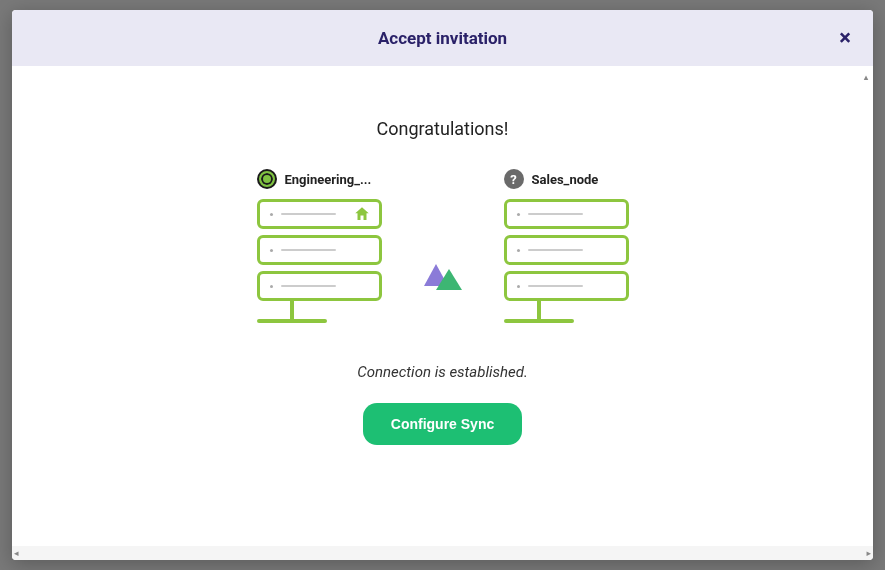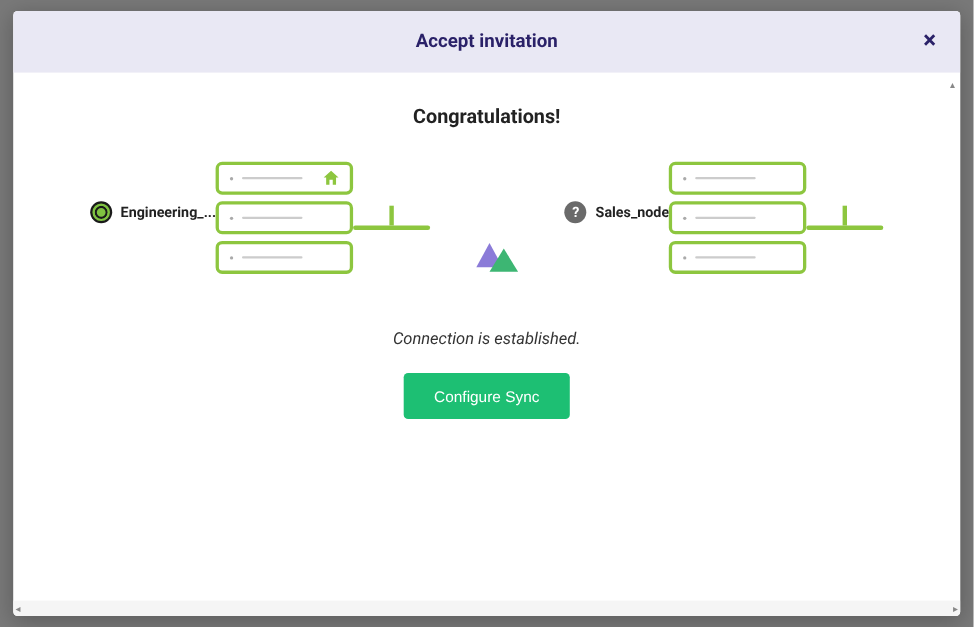--- a/index.html
+++ b/index.html
@@ -25,20 +25,21 @@
       top: 10px;
       left: 12px;
       right: 12px;
       bottom: 10px;
       background: #fff;
       border-radius: 4px;
       box-shadow: 0 4px 20px rgba(0,0,0,0.25);
       display: flex;
       flex-direction: column;
       overflow: hidden;
+      gap: 22px;
     }
     .modal-header {
       background: #e9e8f4;
       padding: 18px 20px;
       position: relative;
       text-align: center;
     }
     .modal-title {
       color: #2a2168;
       font-size: 17px;
@@ -57,35 +58,35 @@
     }
     .modal-body {
       flex: 1;
       padding: 30px 20px 20px;
       overflow: auto;
       position: relative;
     }
     .congrats-title {
       text-align: center;
       font-size: 18px;
-      font-weight: 700;
+      font-weight: 400;
       color: #222;
       margin-bottom: 30px;
     }
     .nodes-row {
       display: flex;
       justify-content: center;
       align-items: flex-start;
       gap: 40px;
       margin-bottom: 28px;
     }
     .node-column {
       display: flex;
-      flex-direction: row;
-      align-items: center;
+      flex-direction: column;
+      align-items: flex-start;
     }
     .node-label-row {
       display: flex;
       align-items: center;
       gap: 8px;
       margin-bottom: 10px;
     }
     .node-badge {
       width: 20px;
       height: 20px;
@@ -190,22 +191,22 @@
       font-style: italic;
     }
     .configure-button {
       display: block;
       margin: 0 auto;
       background: #1dbf73;
       color: #fff;
       border: none;
       padding: 13px 28px;
       font-size: 14px;
-      font-weight: 400;
-      border-radius: 4px;
+      font-weight: 700;
+      border-radius: 14px;
       cursor: pointer;
     }
     .scrollbar-corner {
       position: absolute;
       bottom: 0;
       left: 0;
       right: 0;
       height: 14px;
       background: #f5f5f5;
       display: flex;

